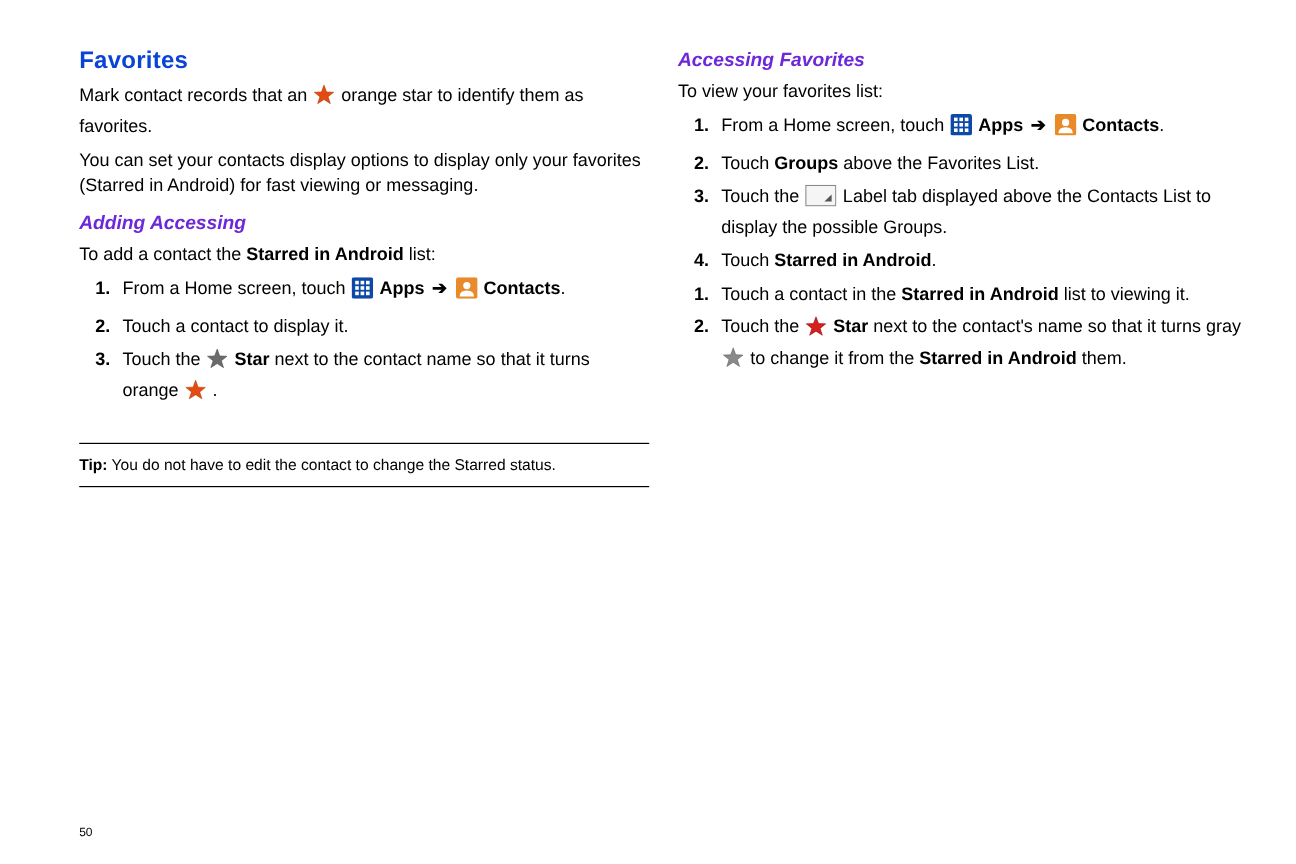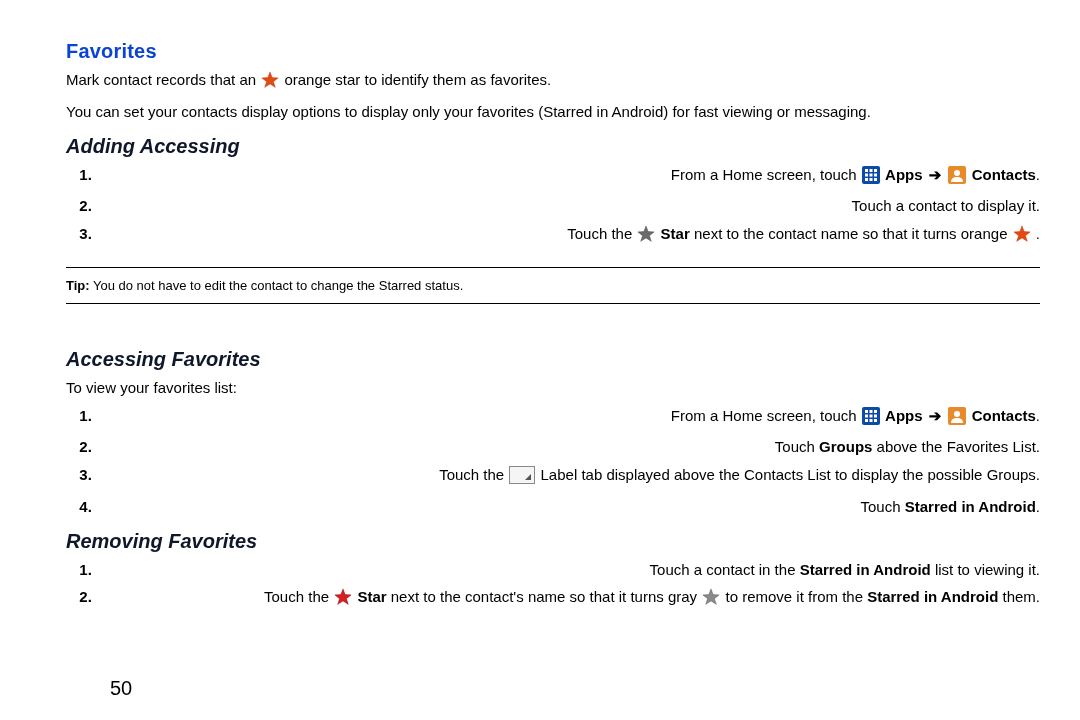--- a/index.html
+++ b/index.html
@@ -10,78 +10,75 @@
     background: #fff;
     font-family: Arial, Helvetica, sans-serif;
     font-size: 15px;
     color: #000;
   }
   .page {
     box-sizing: border-box;
     padding: 40px 40px 20px 66px;
     display: flex;
     gap: 24px;
-    flex-direction: column;
   }
   .col {
     flex: 1 1 0;
     min-width: 0;
   }
   .h-main {
     font-family: Arial, Helvetica, sans-serif;
     font-weight: 800;
     font-size: 20px;
     color: #0a44d6;
     margin: 0 0 4px 0;
     letter-spacing: 0.2px;
   }
   .h-sub {
     font-family: Arial, Helvetica, sans-serif;
     font-weight: 800;
     font-style: italic;
-    font-size: 20px;
-    color: #0f172a;
+    font-size: 16px;
+    color: #6d28d9;
     margin: 12px 0 6px 0;
   }
   p {
     margin: 6px 0;
     line-height: 1.45;
   }
   .bold { font-weight: 700; }
   ol.steps {
     margin: 4px 0 4px 0;
     padding-left: 30px;
   }
   ol.steps > li {
     margin: 6px 0;
     line-height: 1.45;
     padding-left: 6px;
-    text-align: right;
   }
   ol.steps > li::marker {
     font-weight: 700;
   }
   .tip-box {
     border-top: 1px solid #000;
     border-bottom: 1px solid #000;
-    margin: 18px 0;
+    margin: 28px 0;
     padding: 10px 0;
     font-size: 13px;
   }
   .tip-label { font-weight: 700; }
   .arrow-sym {
     font-weight: 700;
     padding: 0 2px;
   }
   .page-num {
     position: absolute;
     left: 66px;
     bottom: 20px;
-    font-size: 20px;
-    margin-left: 44px;
+    font-size: 10px;
   }
   .inline-icon {
     display: inline-block;
     vertical-align: -4px;
     margin: 0 1px;
   }
 </style>
 </head>
 <body>
 
@@ -106,20 +103,23 @@
             <use href="#star-shape" fill="#e34b13" stroke="#b23200" stroke-width="0.5"></use>
           </svg>
       </span>
       <span> orange star to identify them as favorites.</span>
     </p>
 
     <p>You can set your contacts display options to display only your favorites (Starred in Android) for fast viewing or messaging.</p>
 
     <div class="h-sub">Adding Accessing</div>
 
+    <p>
+      <span>To add a contact the </span><span class="bold">Starred in Android</span><span> list:</span>
+    </p>
 
     <ol class="steps">
       <li>
         <span>From a Home screen, touch </span>
         <span class="inline-icon">
           <svg width="18" height="18" viewBox="0 0 18 18">
             <rect x="0" y="0" width="18" height="18" rx="2" fill="#0d4aa8"></rect>
             <g fill="#fff">
               <rect x="3" y="3" width="3" height="3"></rect>
                 <rect x="7.5" y="3" width="3" height="3"></rect>
@@ -215,40 +215,39 @@
             <polygon points="22,14 16,14 22,8" fill="#555"></polygon>
           </svg>
         </span>
         <span> Label tab displayed above the Contacts List to display the possible Groups.</span>
       </li>
       <li>
         <span>Touch </span><span class="bold">Starred in Android</span><span>.</span>
       </li>
     </ol>
 
-    <div class="h-sub">Removing Favorites</div>
 
 
     <ol class="steps">
       <li>
         <span>Touch a contact in the </span><span class="bold">Starred in Android</span><span> list to viewing it.</span>
       </li>
       <li>
         <span>Touch the </span>
         <span class="inline-icon">
           <svg width="18" height="18" viewBox="0 0 20 20">
               <use href="#star-shape" fill="#d81e1e" stroke="#8e0000" stroke-width="0.5"></use>
             </svg>
         </span>
         <span class="bold">Star</span>
         <span> next to the contact's name so that it turns gray </span>
         <span class="inline-icon">
           <svg width="18" height="18" viewBox="0 0 20 20">
               <use href="#star-shape" fill="#8a8a8a" stroke="#555" stroke-width="0.5"></use>
             </svg>
         </span>
-        <span> to remove it from the </span><span class="bold">Starred in Android</span><span> them.</span>
+        <span> to change it from the </span><span class="bold">Starred in Android</span><span> them.</span>
       </li>
     </ol>
   </div>
 </div>
 
 <div class="page-num">50</div>
 
 </body></html>

